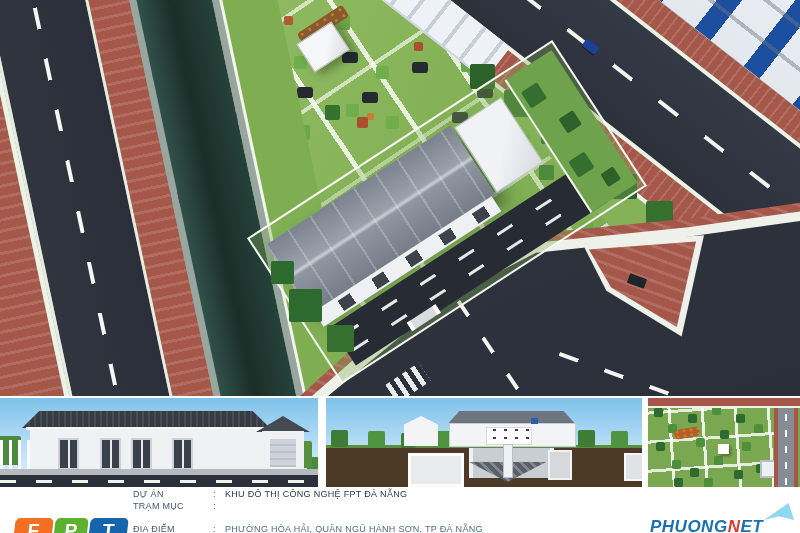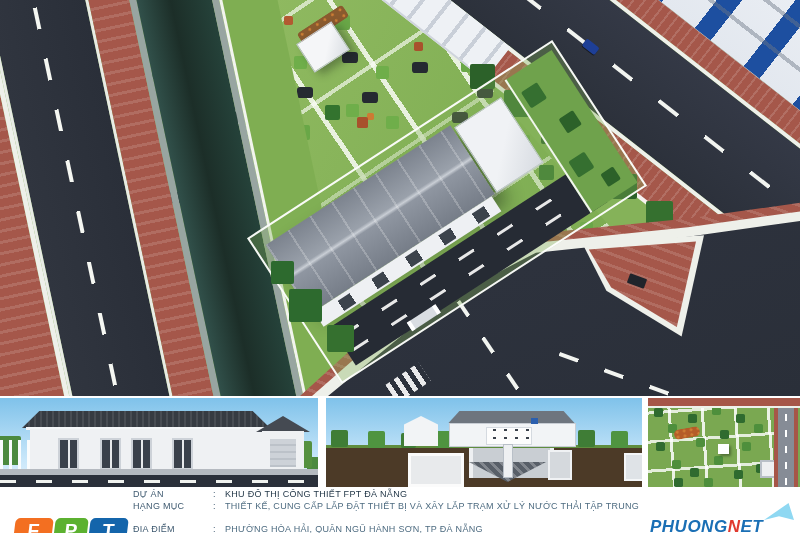--- a/index.html
+++ b/index.html
@@ -254,26 +254,25 @@
     <div class="b2"></div>
     <div class="roadv"></div>
     <div class="topband"></div>
     <div class="topcurb"></div>
   </div>
 
   <div class="abs info">
     <div class="info-row row-title">
       <span class="info-label">DỰ ÁN</span>
       <span class="info-colon">:</span>
-      <span class="info-value">KHU ĐÔ THỊ CÔNG THIẾT FPT ĐÀ NẴNG</span>
+      <span class="info-value">KHU ĐÔ THỊ CÔNG NGHỆ FPT ĐÀ NẴNG</span>
     </div>
     <div class="info-row">
-      <span class="info-label">HẠNG MỤC</span>
+      <span class="info-label">TRẠM MỤC</span>
       <span class="info-colon">:</span>
-      <span class="info-value">THIẾT KẾ, CUNG CẤP LẮP ĐẶT THIẾT BỊ VÀ XÂY LẮP TRẠM XỬ LÝ NƯỚC THẢI TẬP TRUNG</span>
     </div>
     <div class="info-row">
       <span class="info-label"></span>
       <span class="info-colon"></span>
     </div>
     <div class="info-row">
       <span class="info-label">ĐỊA ĐIỂM</span>
       <span class="info-colon">:</span>
       <span class="info-value">PHƯỜNG HÒA HẢI, QUẬN NGŨ HÀNH SƠN, TP ĐÀ NẴNG</span>
     </div>

